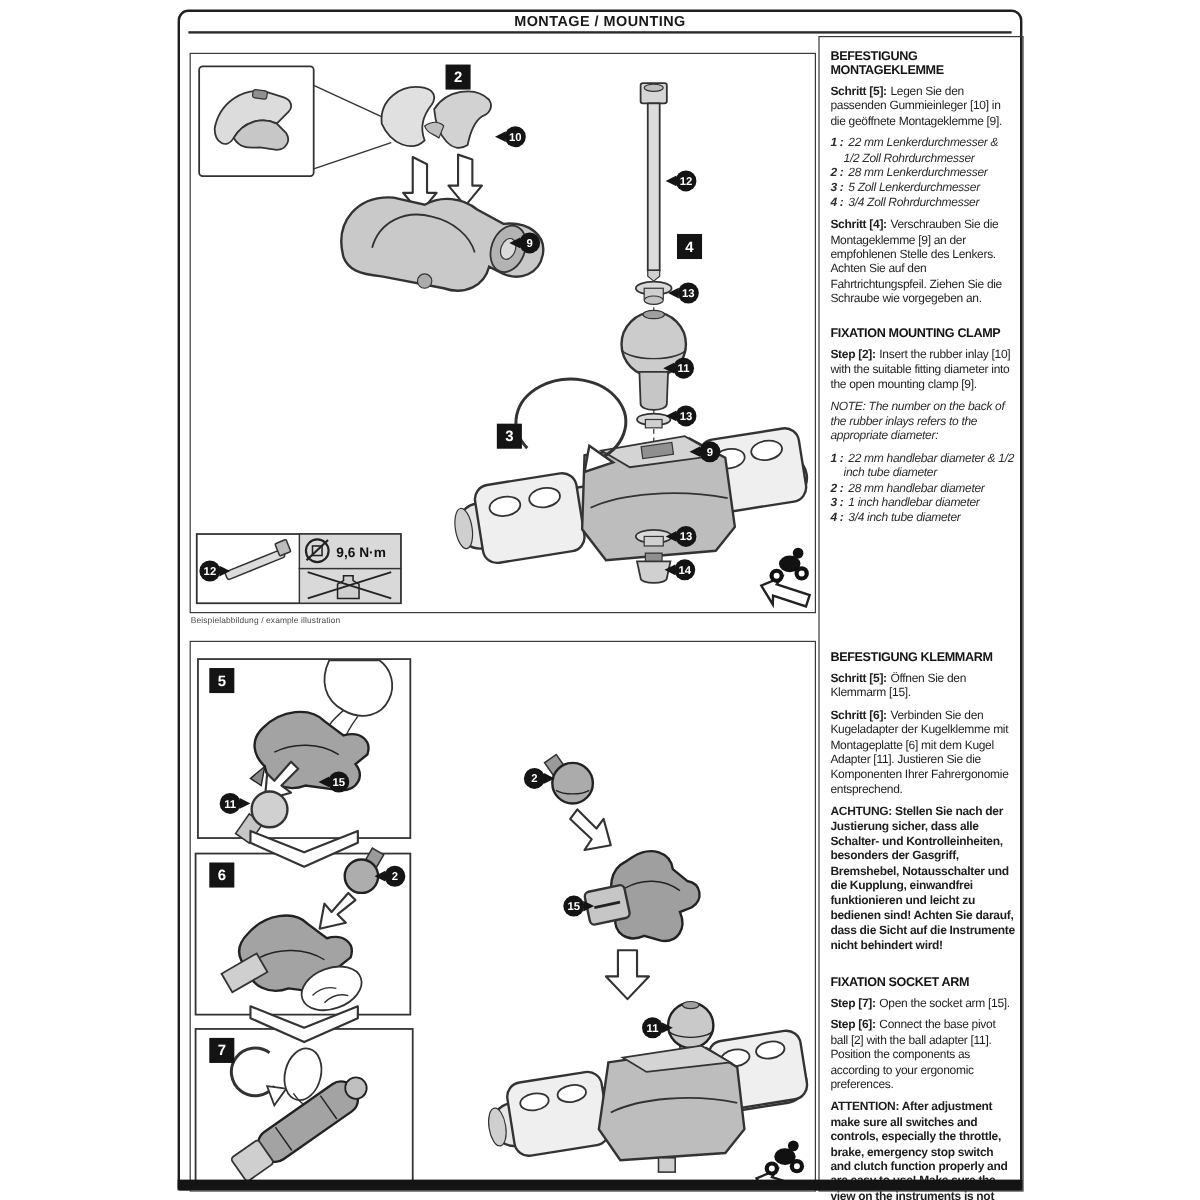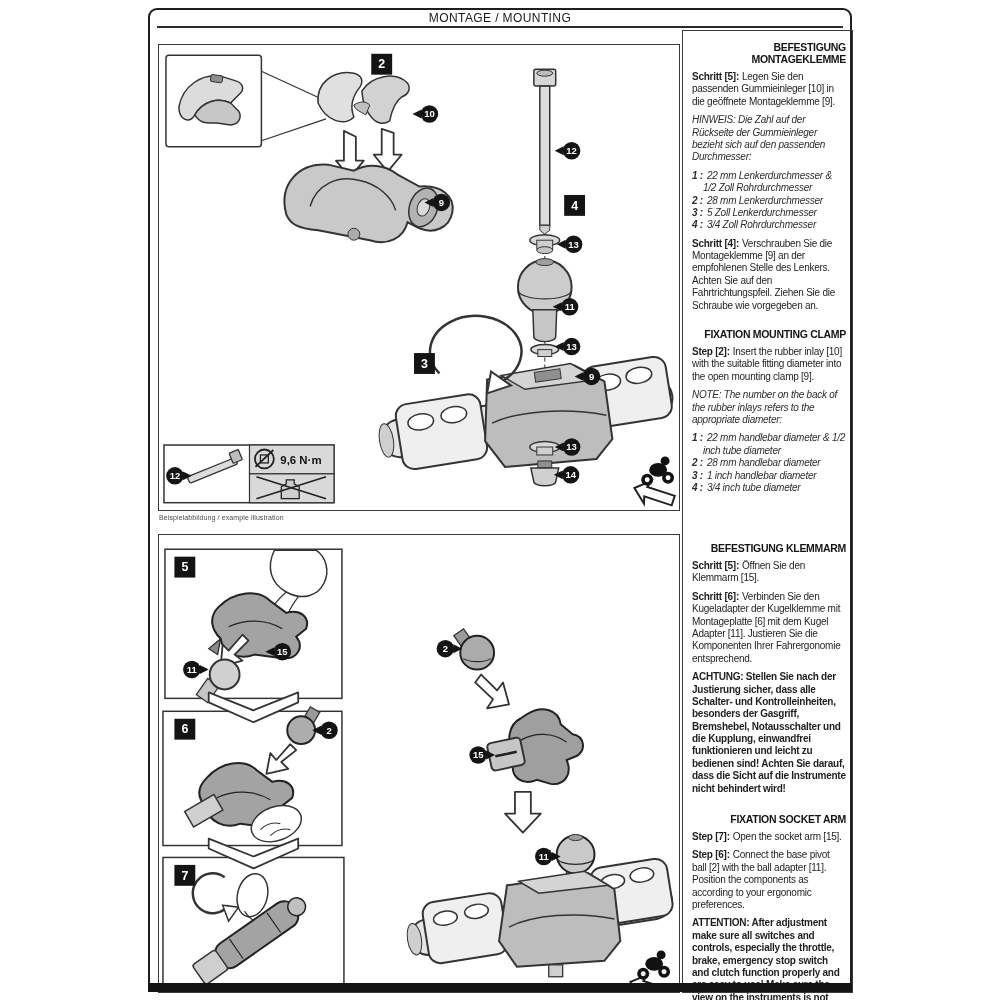--- a/index.html
+++ b/index.html
@@ -1,30 +1,30 @@
 <!DOCTYPE html>
 <html><head>
 <meta charset="utf-8">
 <style>
   html,body{margin:0;padding:0;background:#ffffff;}
   #stage{position:relative;width:1000px;height:1000px;background:#fff;overflow:hidden;
          font-family:"Liberation Sans",sans-serif;color:#1e1e1e;}
   .page{position:absolute;left:148px;top:8px;width:704px;height:984px;
         border:2px solid #1f1f1f;border-radius:9px 9px 2px 2px;background:#fff;box-sizing:border-box;}
   .pagetitle{position:absolute;left:0;top:1px;width:100%;text-align:center;
-        font-size:12px;font-weight:normal;letter-spacing:.4px;color:#181818;}
+        font-size:12px;font-weight:bold;letter-spacing:.4px;color:#181818;}
   .headrule{position:absolute;left:7px;right:7px;top:16px;border-top:2px solid #2b2b2b;}
   .panel{position:absolute;border:1.5px solid #3a3a3a;background:#fff;box-sizing:border-box;}
   #upperPanel{left:8px;top:34px;width:522px;height:467px;}
   #lowerPanel{left:8px;top:524px;width:522px;height:459px;}
   .caption{position:absolute;left:9px;top:504px;font-size:7px;color:#4a4a4a;letter-spacing:.1px;}
   .right-col{position:absolute;left:532px;top:20px;width:171px;height:963px;
         border:1.5px solid #3a3a3a;box-sizing:border-box;}
   .tblock{position:absolute;left:9px;right:6px;}
-  .h{font-weight:bold;text-align:right;font-size:10.5px;letter-spacing:-.3px;margin:6px 0 2px 0;color:#141414;}
+  .h{font-weight:bold;text-align:left;font-size:10.5px;letter-spacing:-.3px;margin:6px 0 2px 0;color:#141414;}
   .para{font-size:10px;letter-spacing:-.25px;line-height:1.24;margin:6px 0;}
   .para b{margin-right:3px;}
   .note{font-style:italic;color:#2c2c2c;}
   .list{margin:3px 0;}
   .li{font-size:10px;letter-spacing:-.25px;line-height:1.24;font-style:italic;
       padding-left:11px;text-indent:-11px;color:#2c2c2c;}
   .inum{font-weight:bold;margin-right:4px;}
   .warn{font-weight:bold;}
   .botbar{position:absolute;left:-2px;right:-2px;bottom:-2px;height:9px;background:#141414;}
   
@@ -400,21 +400,20 @@
             <circle cx="34" cy="23" r="2.5" fill="#fff"></circle>
         </g>
       </svg>
     </div>
 
     <div class="right-col">
 
       <div class="tblock" style="top:4px">
         <div class="h">BEFESTIGUNG MONTAGEKLEMME</div>
         <p class="para"><b>Schritt [5]:</b><span>Legen Sie den passenden Gummieinleger [10] in die geöffnete Montageklemme [9].</span></p>
-        <p class="para note">HINWEIS: Die Zahl auf der Rückseite der Gummieinleger bezieht sich auf den passenden Durchmesser:</p>
         <div class="list">
           <div class="li"><b class="inum">1 :</b><span>22 mm Lenkerdurchmesser &amp; 1/2 Zoll Rohrdurchmesser</span></div>
           <div class="li"><b class="inum">2 :</b><span>28 mm Lenkerdurchmesser</span></div>
           <div class="li"><b class="inum">3 :</b><span>5 Zoll Lenkerdurchmesser</span></div>
           <div class="li"><b class="inum">4 :</b><span>3/4 Zoll Rohrdurchmesser</span></div>
         </div>
         <p class="para"><b>Schritt [4]:</b><span>Verschrauben Sie die Montageklemme [9] an der empfohlenen Stelle des Lenkers. Achten Sie auf den Fahrtrichtungspfeil. Ziehen Sie die Schraube wie vorgegeben an.</span></p>
 
         <div class="h" style="margin-top:16px">FIXATION MOUNTING CLAMP</div>
         <p class="para"><b>Step [2]:</b><span>Insert the rubber inlay [10] with the suitable fitting diameter into the open mounting clamp [9].</span></p>

